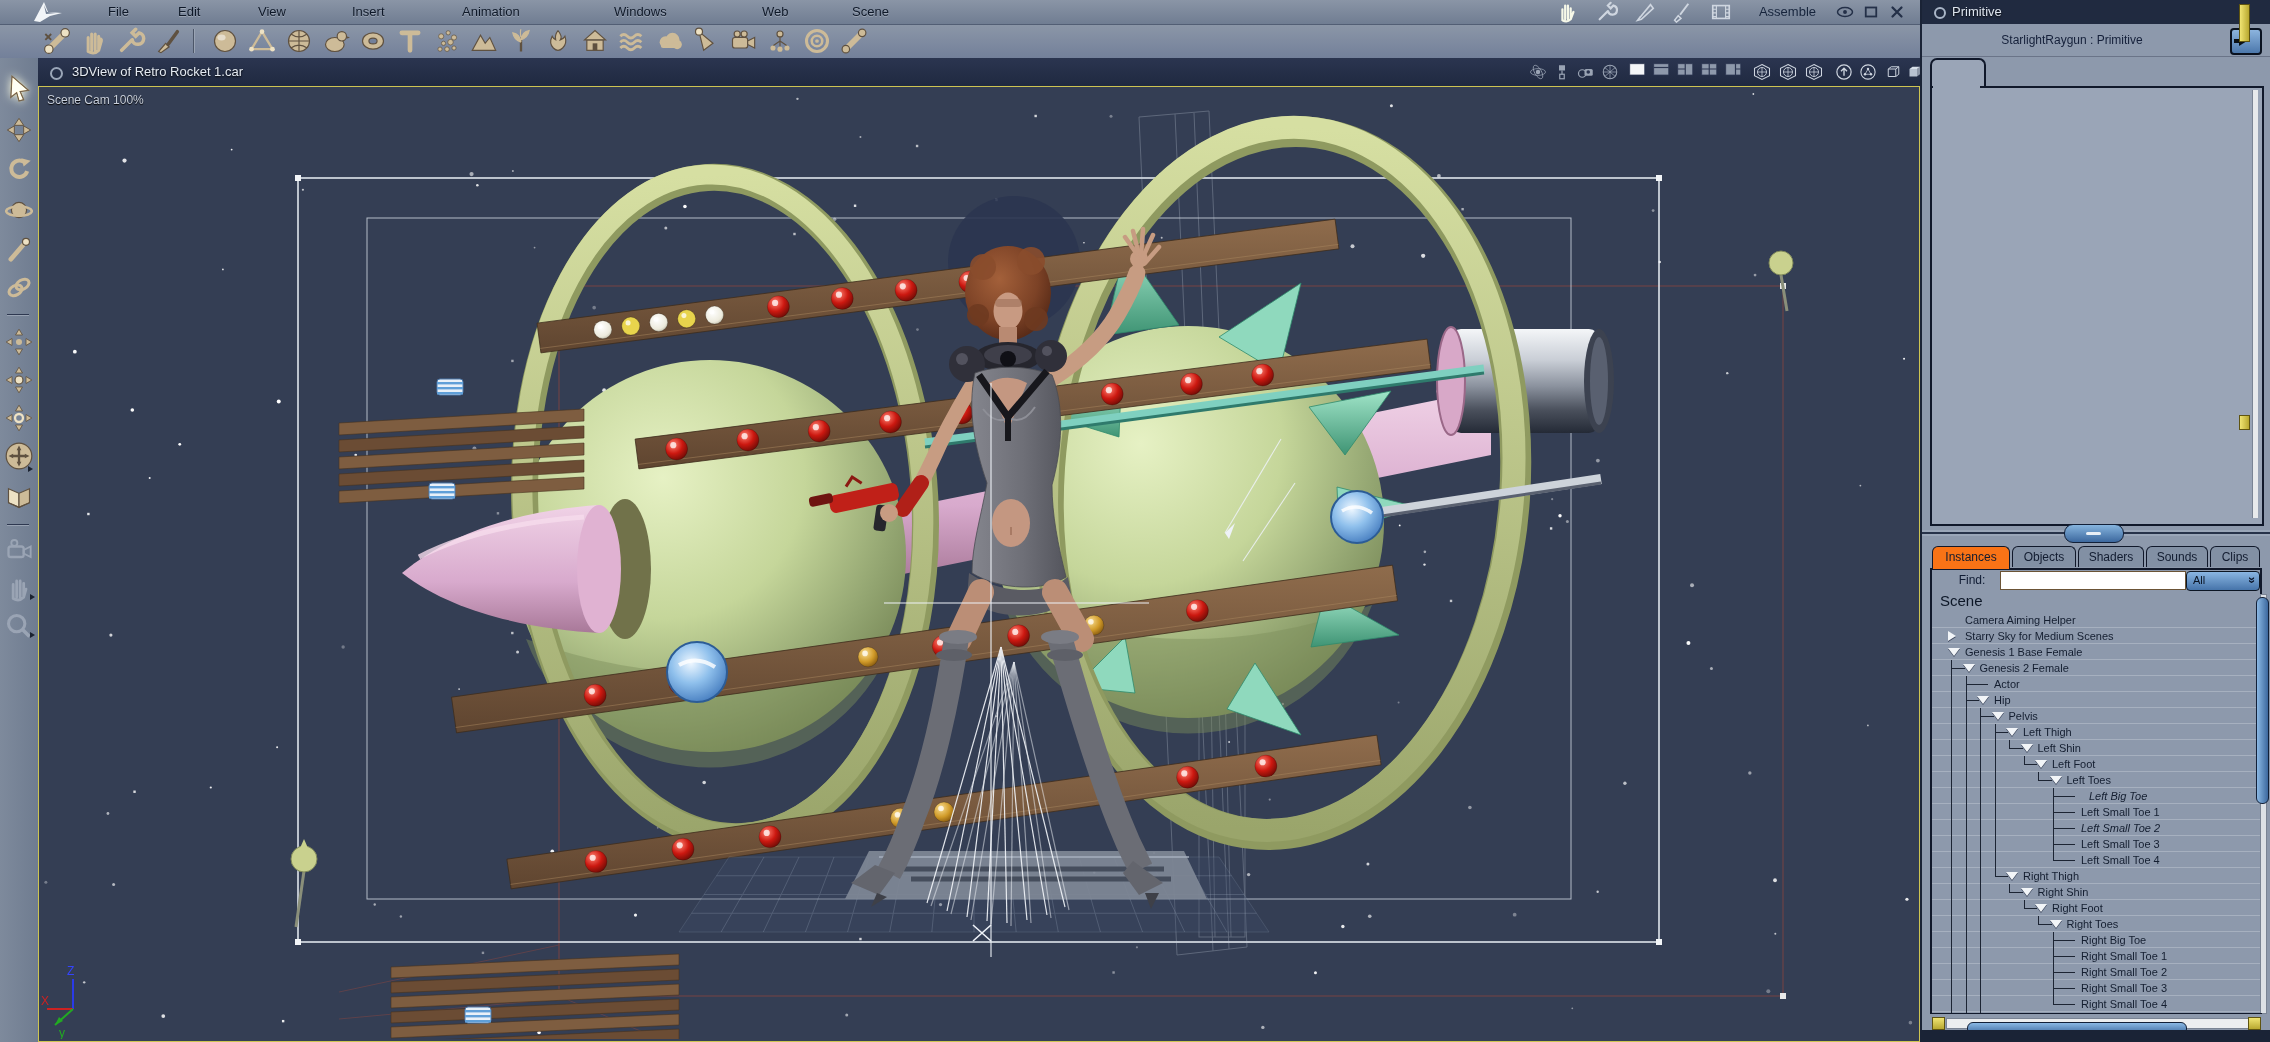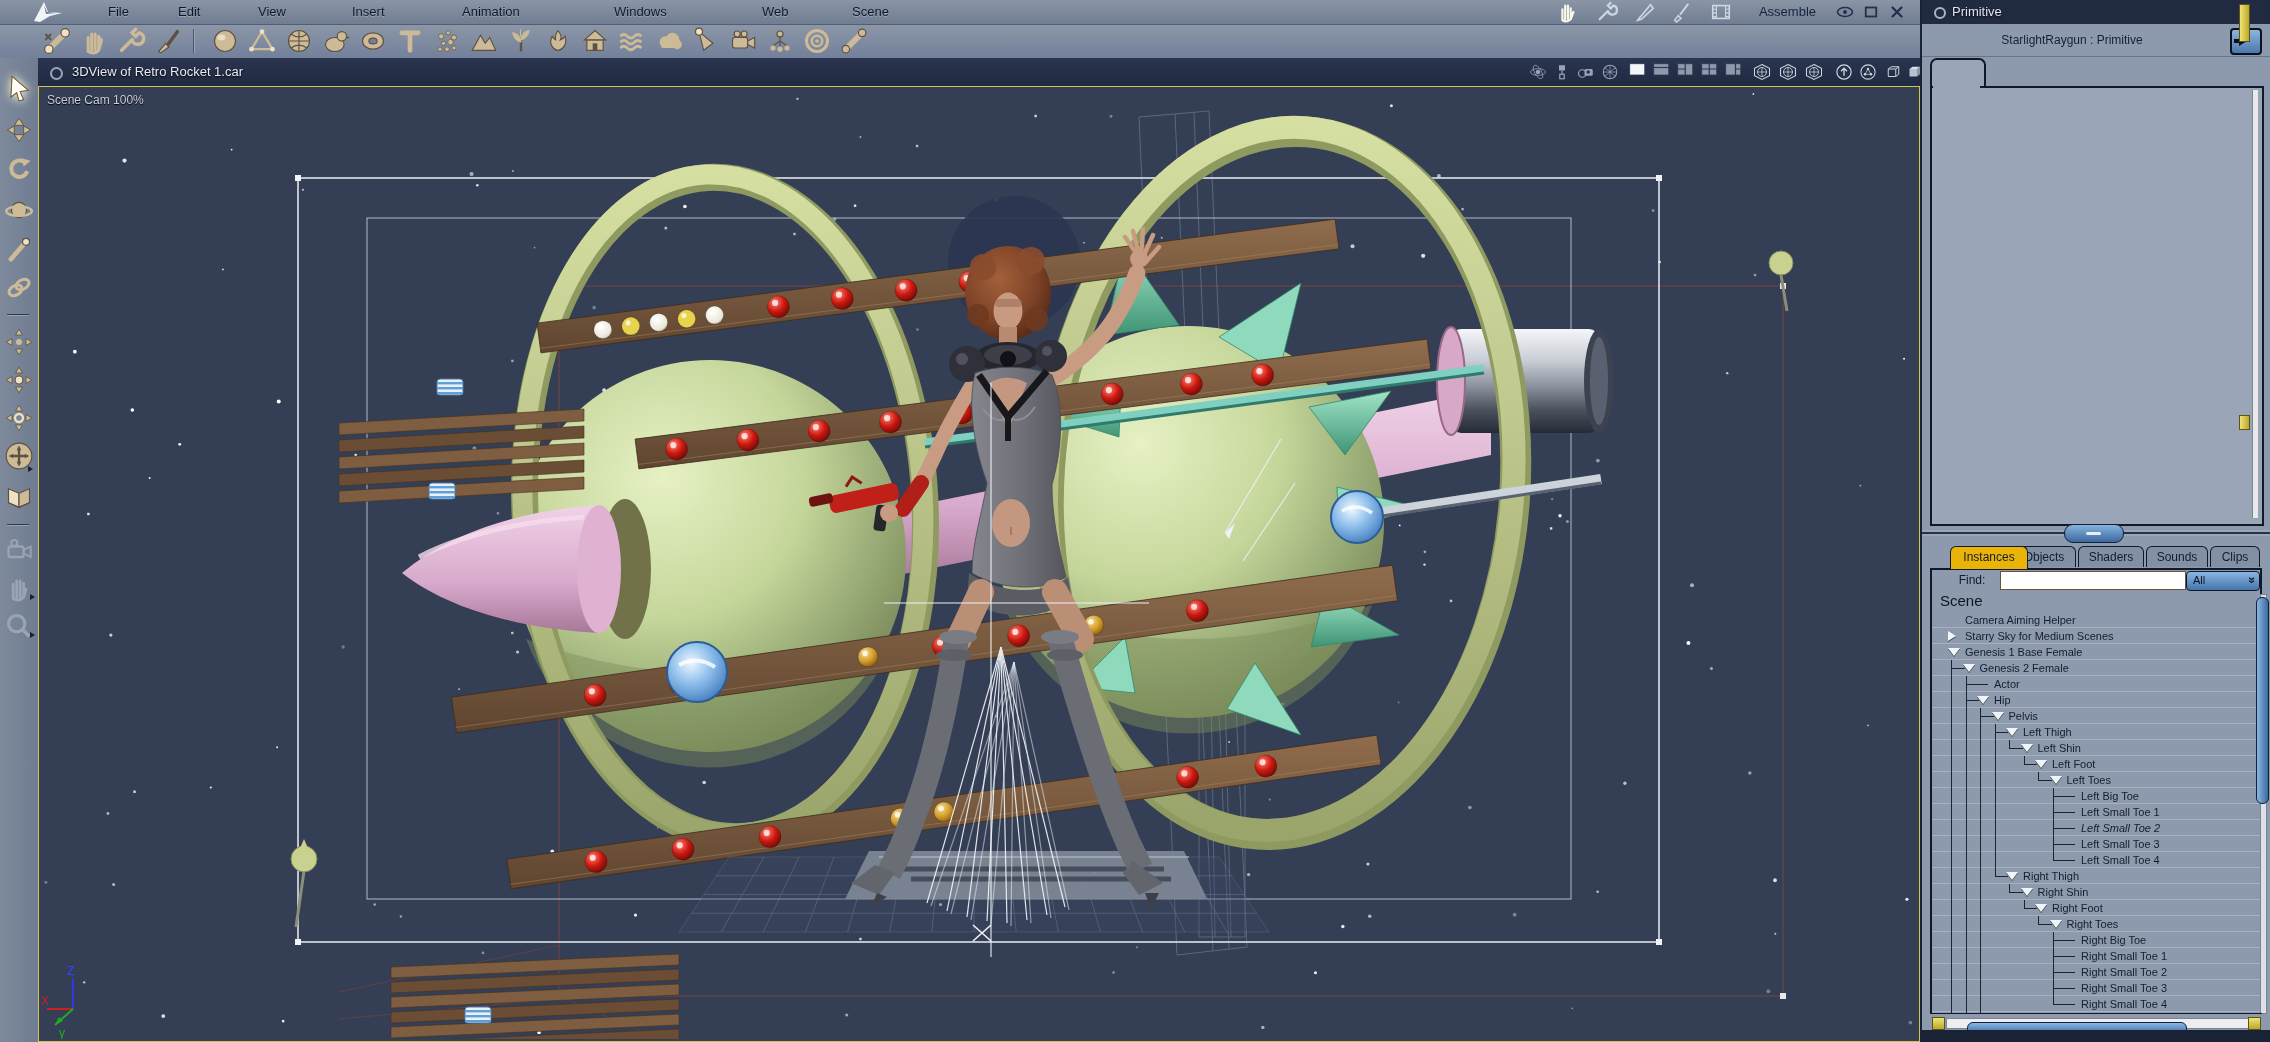--- a/index.html
+++ b/index.html
@@ -43,21 +43,21 @@
   #rp-body{position:absolute;left:8px;top:86px;width:330px;height:436px;background:#9aa5b7;border:2px solid #10182a;}
   #rp-tab-seam{position:absolute;left:11px;top:84px;width:47px;height:4px;background:#9aa5b7;}
   #rp-scrolltrack{position:absolute;left:320px;top:2px;width:5px;height:428px;background:#e8eaec;border-left:1px solid #7a8494;}
   #rp-scrollthumb{position:absolute;left:317px;top:4px;width:9px;height:36px;background:linear-gradient(90deg,#f0e472,#b8a830);border:1px solid #5f5410;}
   #rp-scrollcap{position:absolute;left:317px;top:415px;width:9px;height:13px;background:linear-gradient(90deg,#f0e472,#b8a830);border:1px solid #5f5410;}
   #splitline{position:absolute;left:0;top:532px;width:350px;height:2px;background:#273249;box-shadow:0 2px 0 #9aa6b8, 0 -2px 0 #9aa6b8;}
   #split-pill{position:absolute;left:142px;top:524px;width:58px;height:17px;border-radius:9px;background:linear-gradient(#86b4de,#3c689e);border:1px solid #122038;}
   #split-pill::after{content:"";position:absolute;left:21px;top:7px;width:15px;height:3px;border-radius:2px;background:#e9eff6;}
   
   .tab{position:absolute;top:546px;height:21px;border:1px solid #10182a;border-bottom:none;border-radius:6px 6px 0 0;font-size:12px;text-align:center;color:#121c30;padding-top:3px;box-sizing:border-box;background:#8290a4;}
-  .tab.active{background:#eab308;z-index:3;height:23px;margin-left:18px;}
+  .tab.active{background:#f97316;z-index:3;height:23px;}
   #browser-frame{position:absolute;left:8px;top:568px;width:332px;height:464px;border:2px solid #10182a;box-sizing:border-box;}
   #find-label{position:absolute;left:28px;top:573px;width:44px;font-size:12px;color:#101c34;text-align:center;}
   #find-input{position:absolute;left:78px;top:571px;width:178px;height:17px;background:#ffffff;border:1px solid #6b5436;font-size:12px;padding:0 3px;}
   #filter-dd{position:absolute;left:264px;top:571px;width:72px;height:18px;background:linear-gradient(#8ab6e2,#4674aa);border:1px solid #0c1624;border-radius:4px;}
   #filter-value{position:absolute;left:6px;top:2px;font-size:11px;color:#0a1424;}
   #filter-chev{position:absolute;right:3px;top:1px;font-size:12px;color:#0e1a30;transform:rotate(90deg);font-weight:bold;}
   #tree{position:absolute;left:10px;top:592px;width:328px;height:430px;overflow:hidden;}
   #scene-label{position:absolute;left:8px;top:0px;font-size:15px;color:#0c1626;}
   .row{position:absolute;left:0;width:328px;height:16px;border-bottom:1px solid #a6b0bf;box-sizing:border-box;}
   .row-label{position:absolute;top:2px;font-size:11px;color:#141e30;white-space:nowrap;}
@@ -1013,21 +1013,21 @@
     <span class="row-label" style="left: 134.5px;">Left Toes</span>
   <span class="g" style="left: 19px;"></span>
           <span class="g" style="left: 33.5px;"></span>
           <span class="g" style="left: 48px;"></span>
           <span class="g" style="left: 62.5px;"></span>
           <span class="g half" style="left: 106px;"></span>
           <span class="dash" style="left: 106px; width: 13.5px;"></span>
           <span class="tri-o" style="left: 117.5px;"></span>
         </div>
         <div class="row" style="top: 196px;">
-    <span class="row-label" style="left: 149px;">Left Big Toe</span>
+    <span class="row-label" style="left: 157px; font-style: italic;">Left Big Toe</span>
   <span class="g" style="left: 19px;"></span>
           <span class="g" style="left: 33.5px;"></span>
           <span class="g" style="left: 48px;"></span>
           <span class="g" style="left: 62.5px;"></span>
           <span class="g" style="left: 120.5px;"></span>
           <span class="dash" style="left: 120.5px; width: 22.5px;"></span>
         </div>
         <div class="row" style="top: 212px;">
     <span class="row-label" style="left: 149px;">Left Small Toe 1</span>
   <span class="g" style="left: 19px;"></span>

